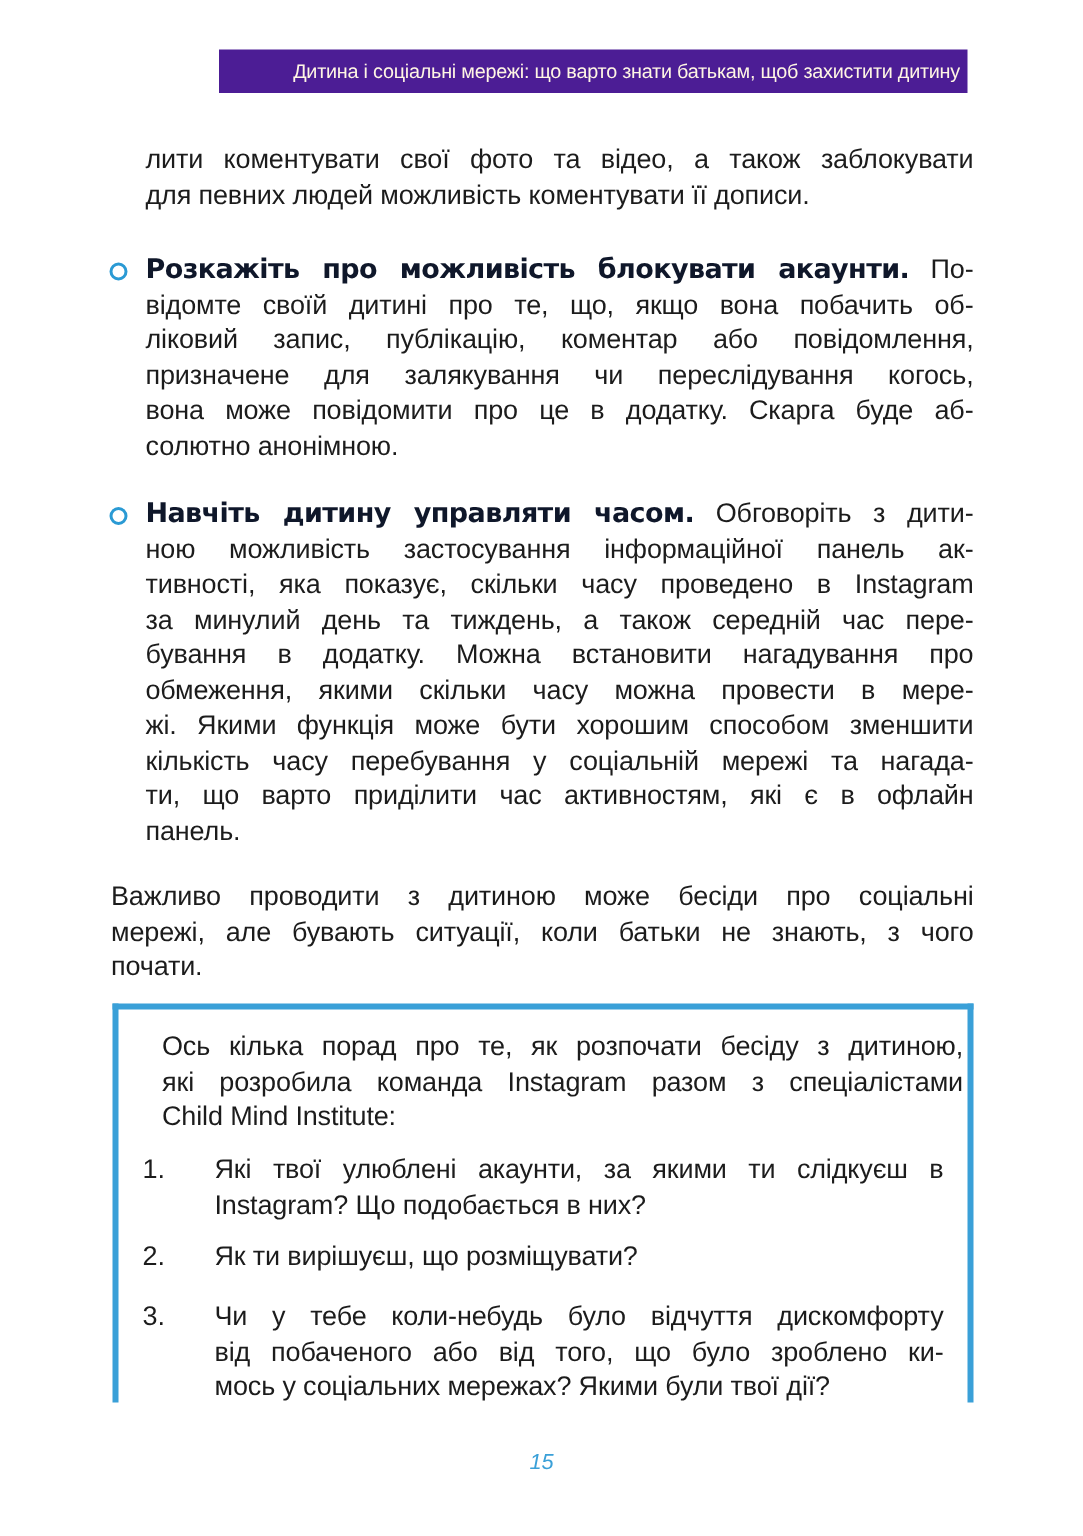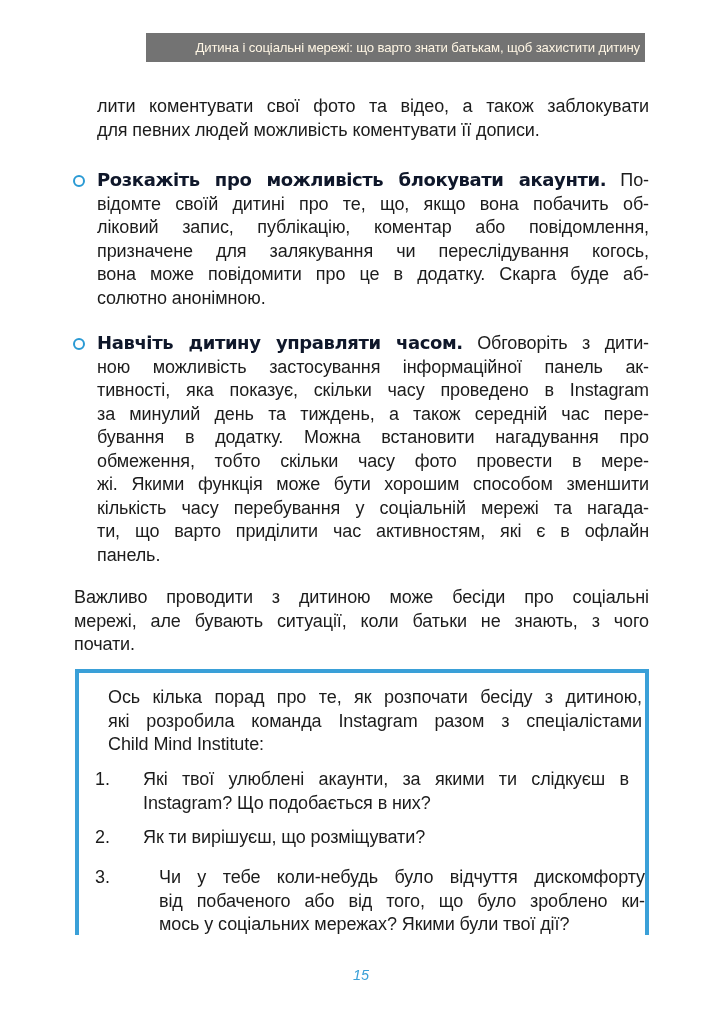--- a/index.html
+++ b/index.html
@@ -2,21 +2,21 @@
 <html><head>
   <meta charset="utf-8">
   <style>
     html, body { margin: 0; padding: 0; }
     body {
       width: 722px; height: 1024px; background: #ffffff; position: relative; overflow: hidden;
       font-family: "Liberation Sans", sans-serif; color: #1c1c1c;
     }
     .header-bar {
       position: absolute; left: 146px; top: 33px; width: 499px; height: 29px;
-      background: #737373; box-sizing: border-box;
+      background: #4c1d95; box-sizing: border-box;
       display: flex; align-items: center; justify-content: flex-end; padding-right: 5px;
     }
     .header-bar span {
       color: #fff6e4; font-size: 13.2px; white-space: nowrap; letter-spacing: -0.15px;
     }
     .para {
       position: absolute; font-size: 18px; line-height: 23.5px; margin: 0;
       text-align: justify; letter-spacing: -0.1px;
     }
     .para .line { display: block; text-align: justify; text-align-last: justify; white-space: nowrap; }
@@ -60,21 +60,21 @@
   <span class="line last">солютно анонімною.</span>
 </div>
 
 <div class="bullet" style="left:73px; top:338px;"></div>
 <div class="para" style="left:97px; top:331px; width:552px;">
   <span class="line"><span class="hl">Навчіть дитину управляти часом.</span><span> Обговоріть з дити-</span></span>
   <span class="line">ною можливість застосування інформаційної панель ак-</span>
   <span class="line">тивності, яка показує, скільки часу проведено в Instagram</span>
   <span class="line">за минулий день та тиждень, а також середній час пере-</span>
   <span class="line">бування в додатку. Можна встановити нагадування про</span>
-  <span class="line">обмеження, тобто скільки часу фото провести в мере-</span>
+  <span class="line">обмеження, якими скільки часу можна провести в мере-</span>
   <span class="line">жі. Якими функція може бути хорошим способом зменшити</span>
   <span class="line">кількість часу перебування у соціальній мережі та нагада-</span>
   <span class="line">ти, що варто приділити час активностям, які є в офлайн</span>
   <span class="line last">панель.</span>
 </div>
 
 <div class="para" style="left:74px; top:586px; width:575px;">
   <span class="line">Важливо проводити з дитиною може бесіди про соціальні</span>
   <span class="line">мережі, але бувають ситуації, коли батьки не знають, з чого</span>
   <span class="line last">почати.</span>
@@ -92,19 +92,19 @@
   <span class="line">Які твої улюблені акаунти, за якими ти слідкуєш в</span>
   <span class="line last">Instagram? Що подобається в них?</span>
 </div>
 
 <div class="tip-num" style="left:95px; top:826px;">2.</div>
 <div class="para tip-text" style="top:826px;">
   <span class="line last">Як ти вирішуєш, що розміщувати?</span>
 </div>
 
 <div class="tip-num" style="left:95px; top:866px;">3.</div>
-<div class="para tip-text" style="top:866px;margin-left:16px;">
+<div class="para tip-text" style="top:866px;">
   <span class="line">Чи у тебе коли-небудь було відчуття дискомфорту</span>
   <span class="line">від побаченого або від того, що було зроблено ки-</span>
   <span class="line last">мось у соціальних мережах? Якими були твої дії?</span>
 </div>
 
 <div class="page-number">15</div>
 
 </body></html>

